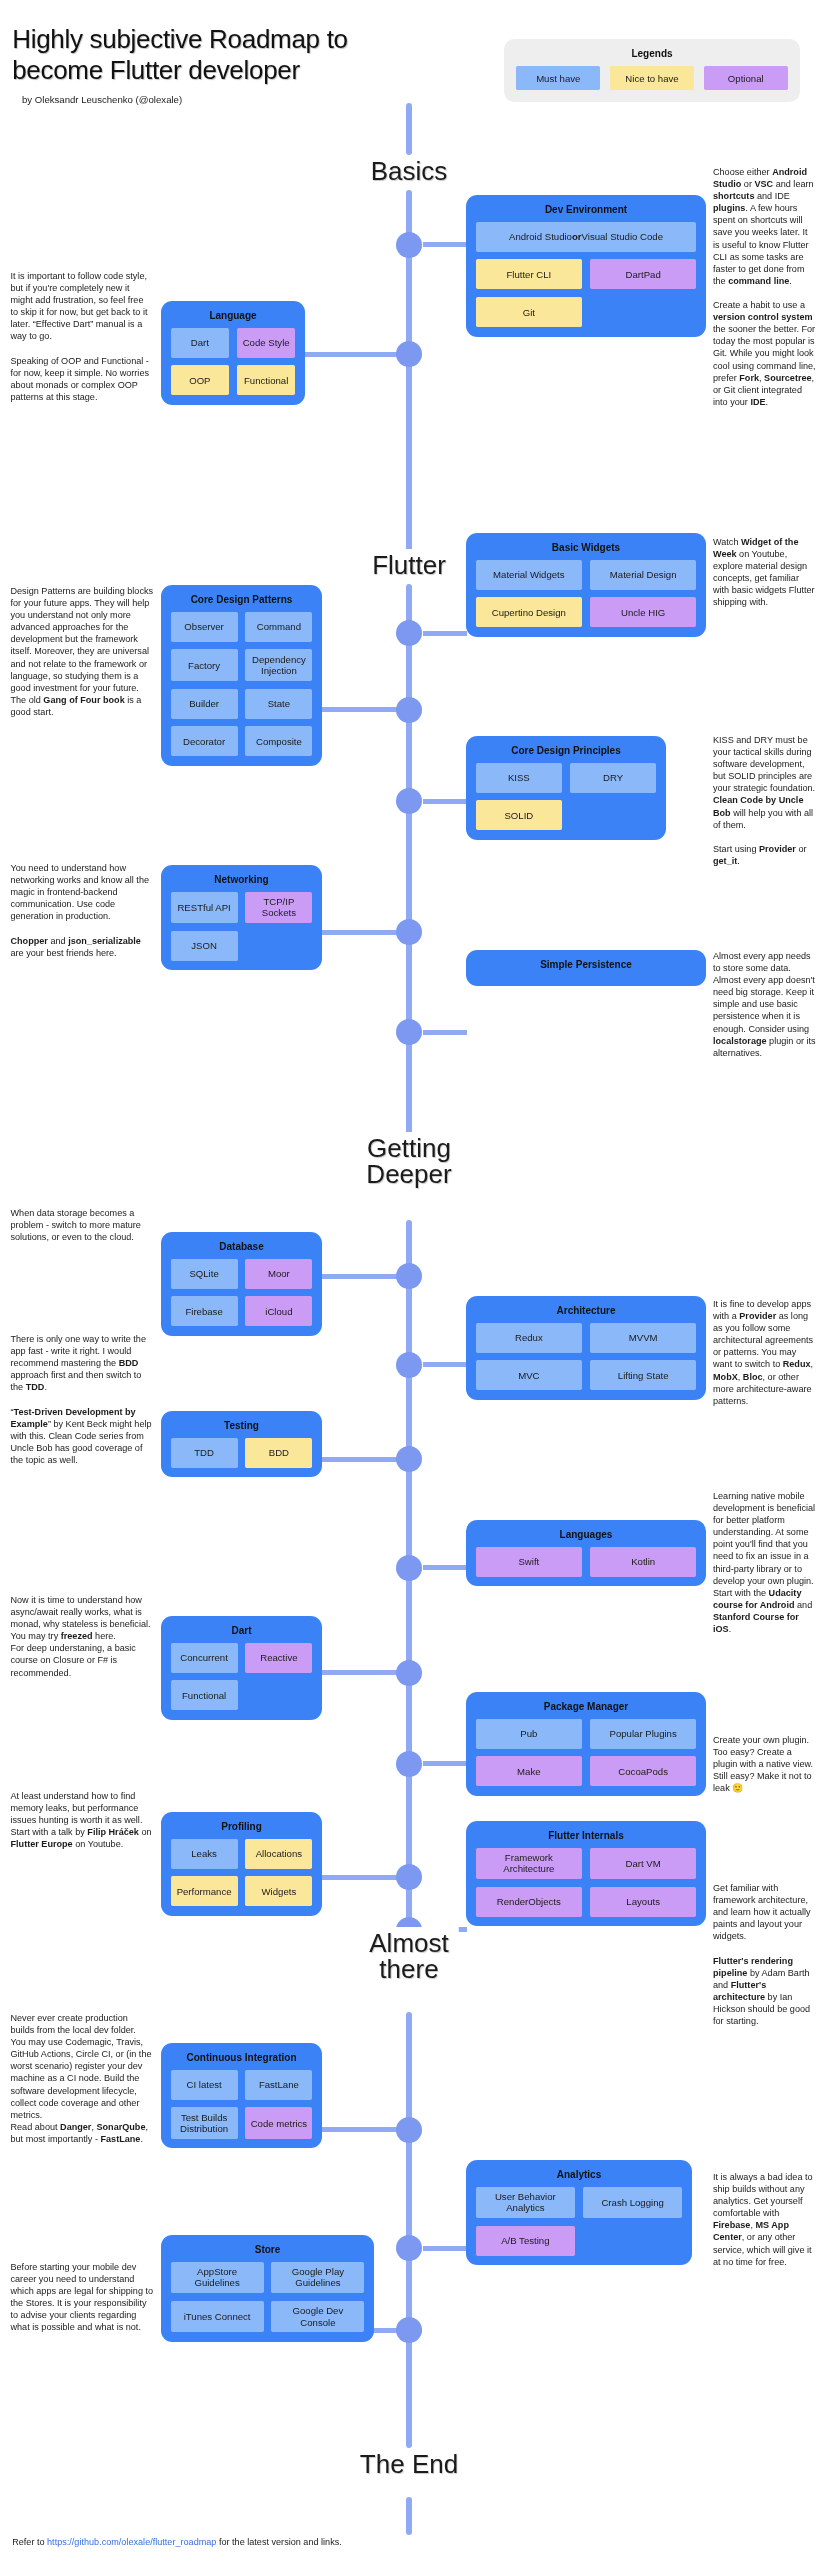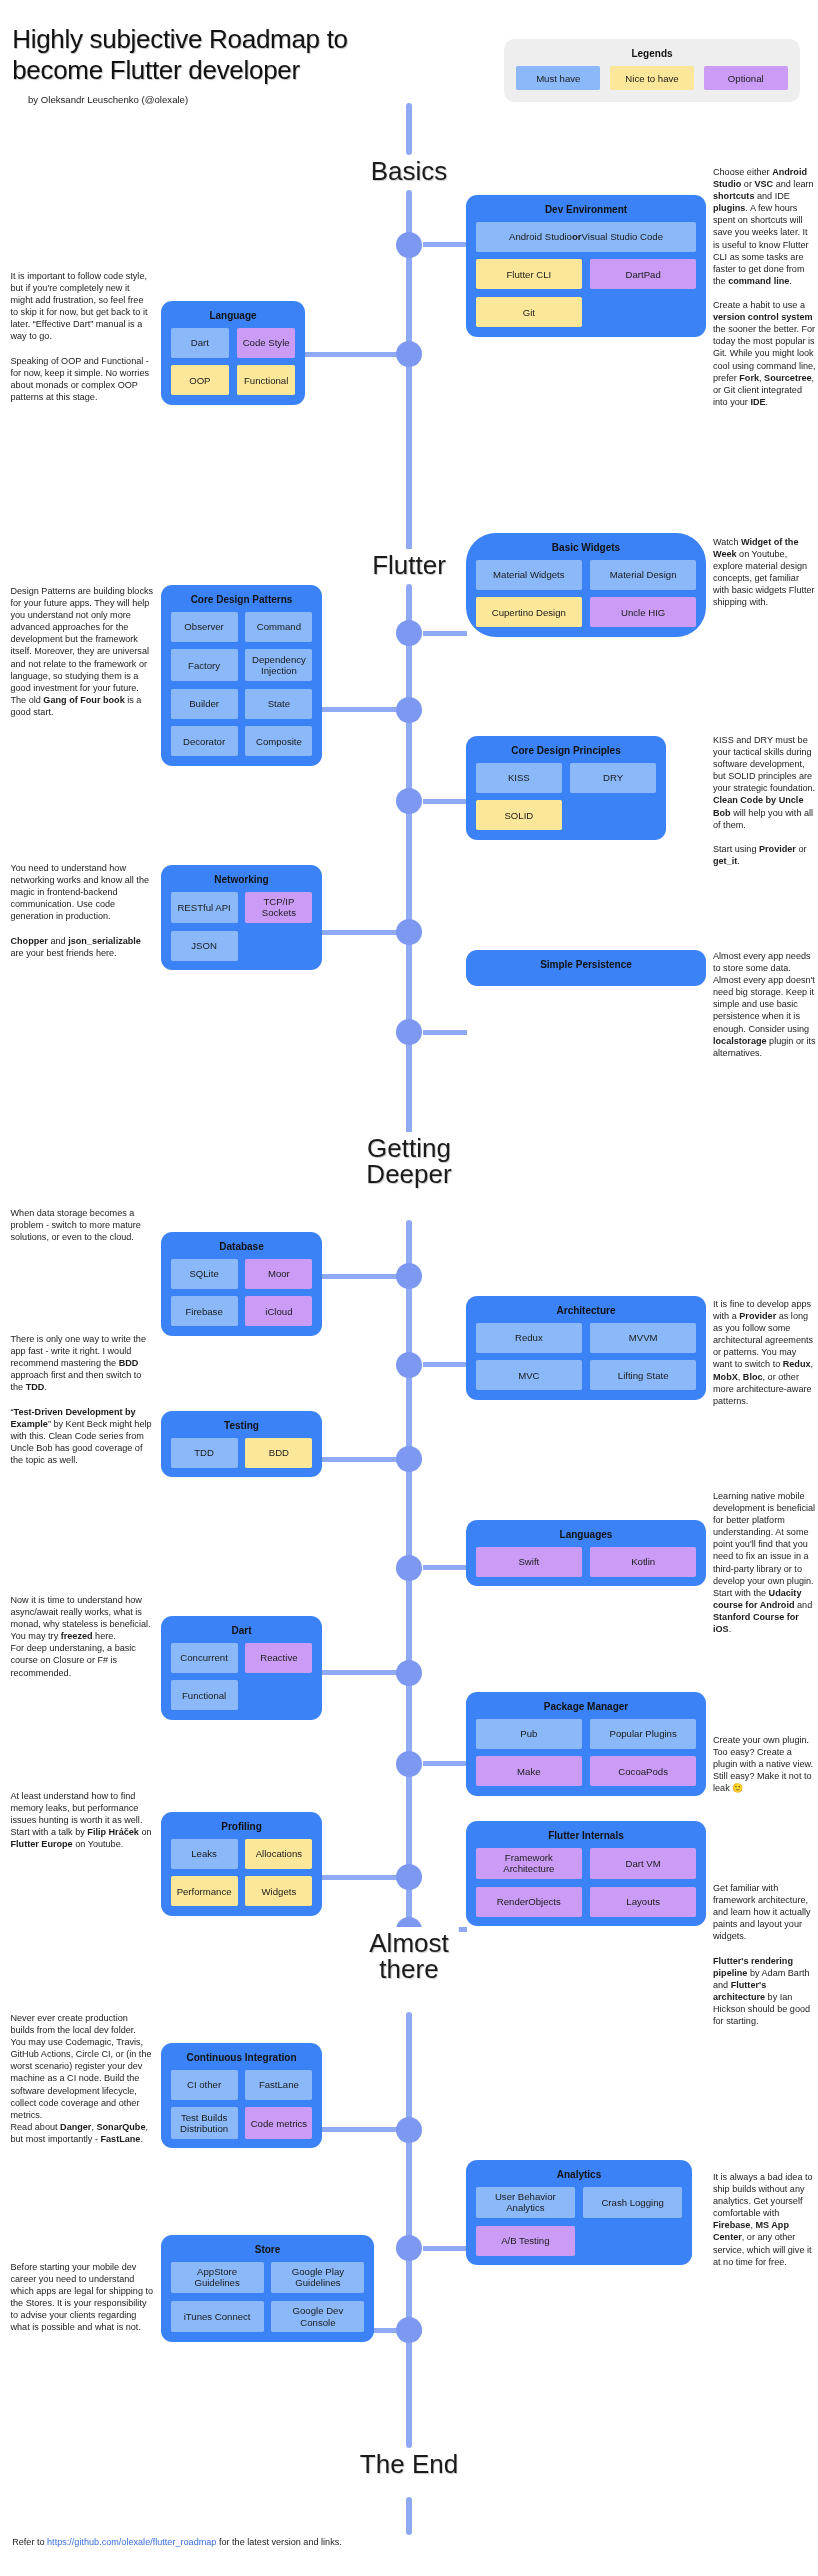--- a/index.html
+++ b/index.html
@@ -46,21 +46,21 @@
     width: 366px;
     font-size: 26px;
     line-height: 1.18;
     font-weight: 400;
     letter-spacing: -0.3px;
     color: #111;
     text-shadow: 0.9px 0.9px 0.9px rgba(0,0,0,0.25);
   }
   .byline {
     position: absolute;
-    left: 28px; top: 94px;
+    left: 22px; top: 94px;
     font-size: 9.6px;
     color: #222;
     text-align: right;
   }
 
   
   .legends {
     position: absolute;
     left: 504px; top: 39px;
     width: 296px;
@@ -215,21 +215,21 @@
       <div class="item c-yellow">OOP</div>
       <div class="item c-yellow">Functional</div>
     </div>
   </div>
   <div class="note left" style="top:270px;">It is important to follow code style, but if you're completely new it might add frustration, so feel free to skip it for now, but get back to it later. “Effective Dart” manual is a way to go.
 
 Speaking of OOP and Functional - for now, keep it simple. No worries about monads or complex OOP patterns at this stage.</div>
 
   <div class="node" style="top:620px;"></div>
   <div class="stub" style="left:423px;width:44px;top:631px;"></div>
-  <div class="card" style="left:466px;top:533px;width:240px;border-radius:30px;">
+  <div class="card" style="left:466px;top:533px;width:240px;">
     <h5>Basic Widgets</h5>
     <div class="grid">
       <div class="item c-blue">Material Widgets</div>
       <div class="item c-blue">Material Design</div>
       <div class="item c-yellow">Cupertino Design</div>
       <div class="item c-purple">Uncle HIG</div>
     </div>
   </div>
   <div class="note right" style="top:536px;">Watch <b>Widget of the Week</b> on Youtube, explore material design concepts, get familiar with basic widgets Flutter shipping with.</div>
 
@@ -388,21 +388,21 @@
   </div>
   <div class="note right" style="top:1882px;">Get familiar with framework architecture, and learn how it actually paints and layout your widgets.
 
 <b>Flutter's rendering pipeline</b> by Adam Barth and <b>Flutter's architecture</b> by Ian Hickson should be good for starting.</div>
 
   <div class="node" style="top:2117px;"></div>
   <div class="stub" style="left:305px;width:105px;top:2127px;"></div>
   <div class="card" style="left:161px;top:2043px;width:161px;">
     <h5>Continuous Integration</h5>
     <div class="grid">
-      <div class="item c-blue">CI other</div>
+      <div class="item c-blue">CI latest</div>
       <div class="item c-blue">FastLane</div>
       <div class="item c-blue">Test Builds Distribution</div>
       <div class="item c-purple">Code metrics</div>
     </div>
   </div>
   <div class="note left" style="top:2012px;">Never ever create production builds from the local dev folder. You may use Codemagic, Travis, GitHub Actions, Circle CI, or (in the worst scenario) register your dev machine as a CI node. Build the software development lifecycle, collect code coverage and other metrics.
 Read about <b>Danger</b>, <b>SonarQube</b>, but most importantly - <b>FastLane</b>.</div>
 
   <div class="node" style="top:2235px;"></div>
   <div class="stub" style="left:423px;width:44px;top:2246px;"></div>

